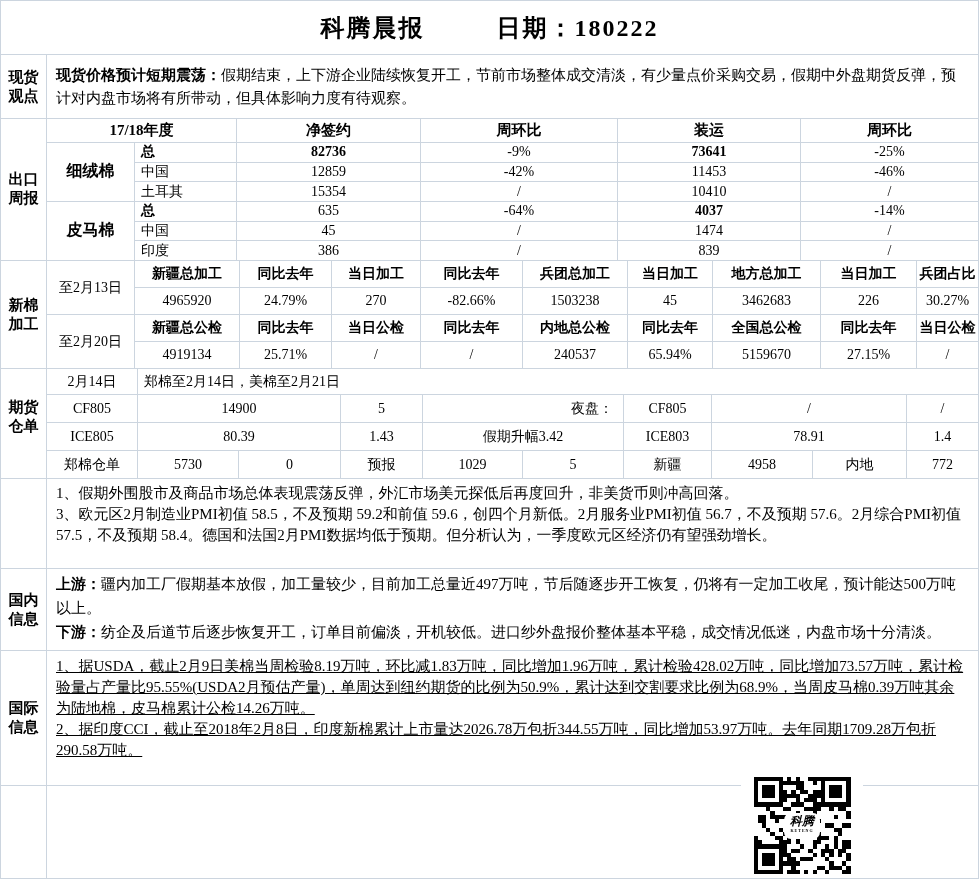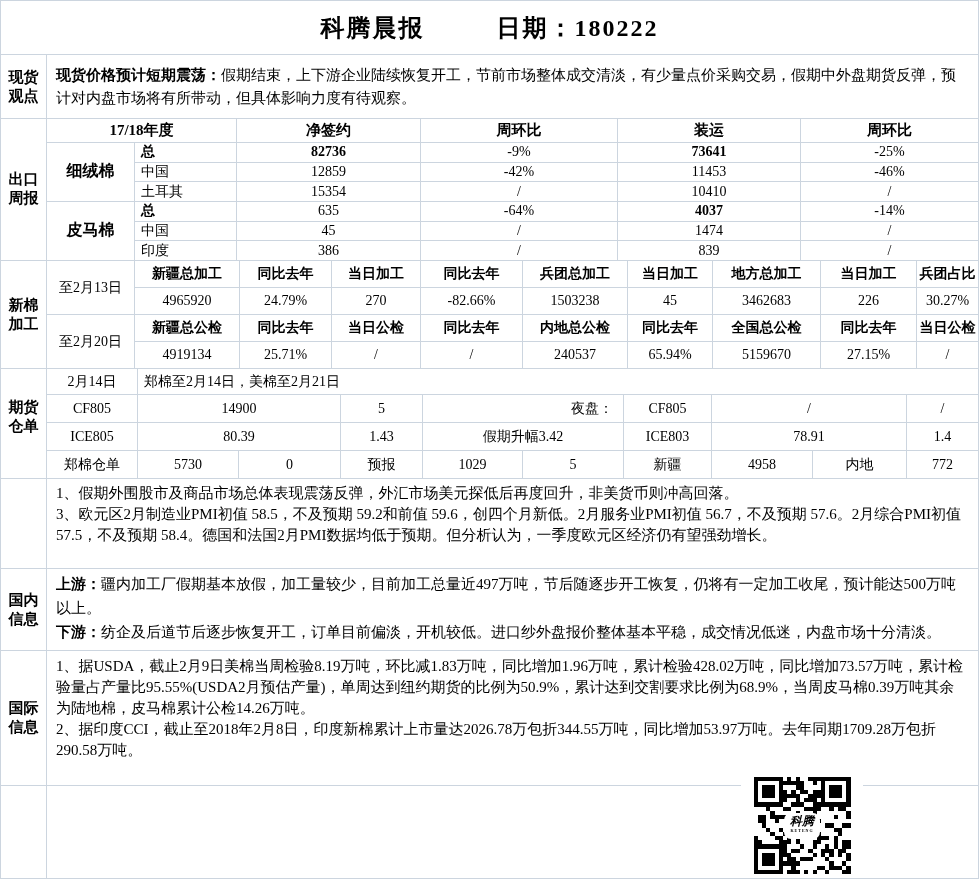--- a/index.html
+++ b/index.html
@@ -37,21 +37,21 @@
     grid-template-columns:45px 90px 100px 101px 81px 99px 100px 87px 100px 93px 1fr;
     grid-template-rows:25px 27px 27px 1fr; }
   #futures-label { flex-direction:column; justify-content:flex-start;
                    padding-top:29px; padding-bottom:6px; }
   
   #macro { height:90px; grid-template-columns:45px 1fr; }
   #macro .para { padding-top:4px; line-height:21px; }
   #domestic { height:82px; grid-template-columns:45px 1fr; }
   #domestic .para { padding-top:3px; line-height:24px; }
   #intl { height:135px; grid-template-columns:45px 1fr; }
-  #intl .para { padding-top:5px; line-height:21px; }
+  #intl .para { padding-top:5px; line-height:21px;text-decoration:underline; }
   #bottom { height:93px; grid-template-columns:45px 1fr; border-bottom:0; }
   
   #qr-wrap { position:absolute; left:740px; top:774px; width:122px; height:101px;
              background:#fff; display:flex; align-items:center; justify-content:center; z-index:5; }
   #qr-code { position:relative; width:97px; height:97px; display:grid;
              grid-template-columns:repeat(23,1fr); grid-template-rows:repeat(23,1fr);
              background:#fff; }
   #qr-code .qm { background:#000; }
   #qr-label { position:absolute; left:50%; top:50%; transform:translate(-50%,-50%);
               background:#fff; border-radius:5px; padding:1px 4px; text-align:center;

